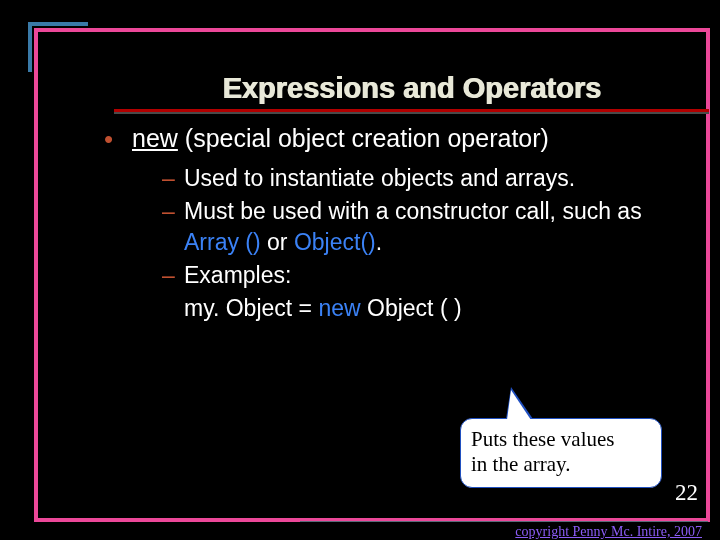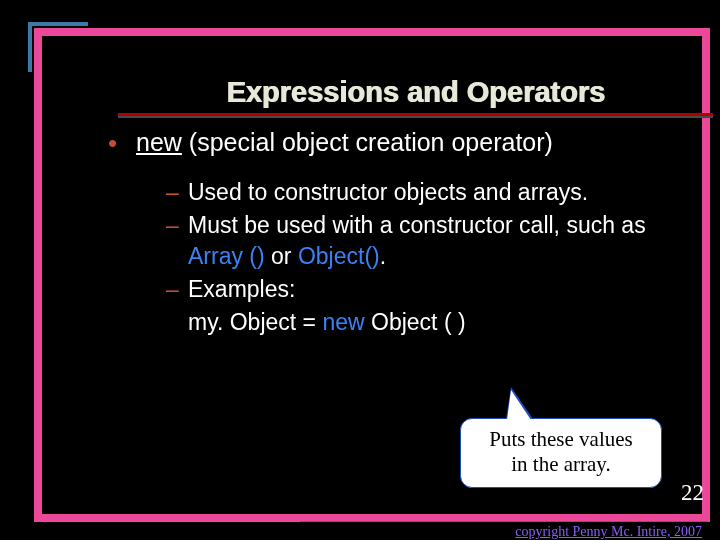--- a/index.html
+++ b/index.html
@@ -10,21 +10,21 @@
     font-family: Verdana, Geneva, sans-serif;
     position: relative;
     overflow: hidden;
   }
   .frame {
     position: absolute;
     top: 28px;
     left: 34px;
     right: 10px;
     bottom: 18px;
-    border: 8px solid #ec4899;
+    border: 4px solid #ec4899;
     padding: 0;
   }
   .corner-bracket {
     position: absolute;
     top: 22px;
     left: 28px;
     width: 60px;
     height: 50px;
     border-top: 4px solid #3a7aa8;
     border-left: 4px solid #3a7aa8;
@@ -48,21 +48,21 @@
     border-top: 3px solid #b20000;
     box-shadow: 0 2px 0 #4a4a4a;
   }
   .content {
     color: #fff;
     font-family: Verdana, Geneva, sans-serif;
     padding: 12px 30px 0 56px;
   }
   .bullet-1 {
     font-size: 25px;
-    margin-bottom: 20px;
+    margin-bottom: 10px;
     position: relative;
     padding-left: 38px;
   }
   .bullet-1::before {
     content: "•";
     color: #c05030;
     position: absolute;
     left: 10px;
     font-size: 26px;
   }
@@ -93,21 +93,21 @@
     position: absolute;
     bottom: 52px;
     right: 58px;
     width: 202px;
     background: #fff;
     color: #000;
     border: 1.5px solid #2050c0;
     border-radius: 12px;
     font-family: "Times New Roman", Times, serif;
     font-size: 21px;
-    text-align: center;
+    text-align: left;
     padding: 8px 10px 10px 10px;
     line-height: 1.2;
   }
   .callout-tail {
     position: absolute;
     top: -29px;
     left: 46px;
     width: 0;
     height: 0;
     border-left: 4px solid transparent;
@@ -120,21 +120,21 @@
     left: 45px;
     width: 0;
     height: 0;
     border-left: 5px solid transparent;
     border-right: 22px solid transparent;
     border-bottom: 32px solid #2050c0;
   }
   .page-num {
     position: absolute;
     bottom: 34px;
-    right: 16px;
+    right: 22px;
     color: #fff;
     font-family: "Times New Roman", Times, serif;
     font-size: 23px;
   }
   .divider-bottom {
     position: absolute;
     bottom: 18px;
     left: 300px;
     right: 12px;
     border-top: 1.5px solid #5a6a7a;
@@ -156,21 +156,21 @@
 <div class="frame">
 
   <div class="title">Expressions and Operators</div>
   <hr class="title-rule">
 
   <div class="content">
     <div class="bullet-1">
       <span class="kw">new</span><span> (special object creation operator)</span>
     </div>
     <div class="sub-list">
-      <div class="bullet-2">Used to constructor objects and arrays.</div>
+      <div class="bullet-2">Used to instantiate objects and arrays.</div>
       <div class="bullet-2">
         <span>Must be used with a constructor call, such as </span><span class="accent">Array ()</span><span> or </span><span class="accent">Object()</span><span>.</span>
       </div>
       <div class="bullet-2">Examples:</div>
       <div class="example-line">
         <span>my. Object = </span><span class="accent">new</span><span> Object ( )</span>
       </div>
     </div>
   </div>
 

